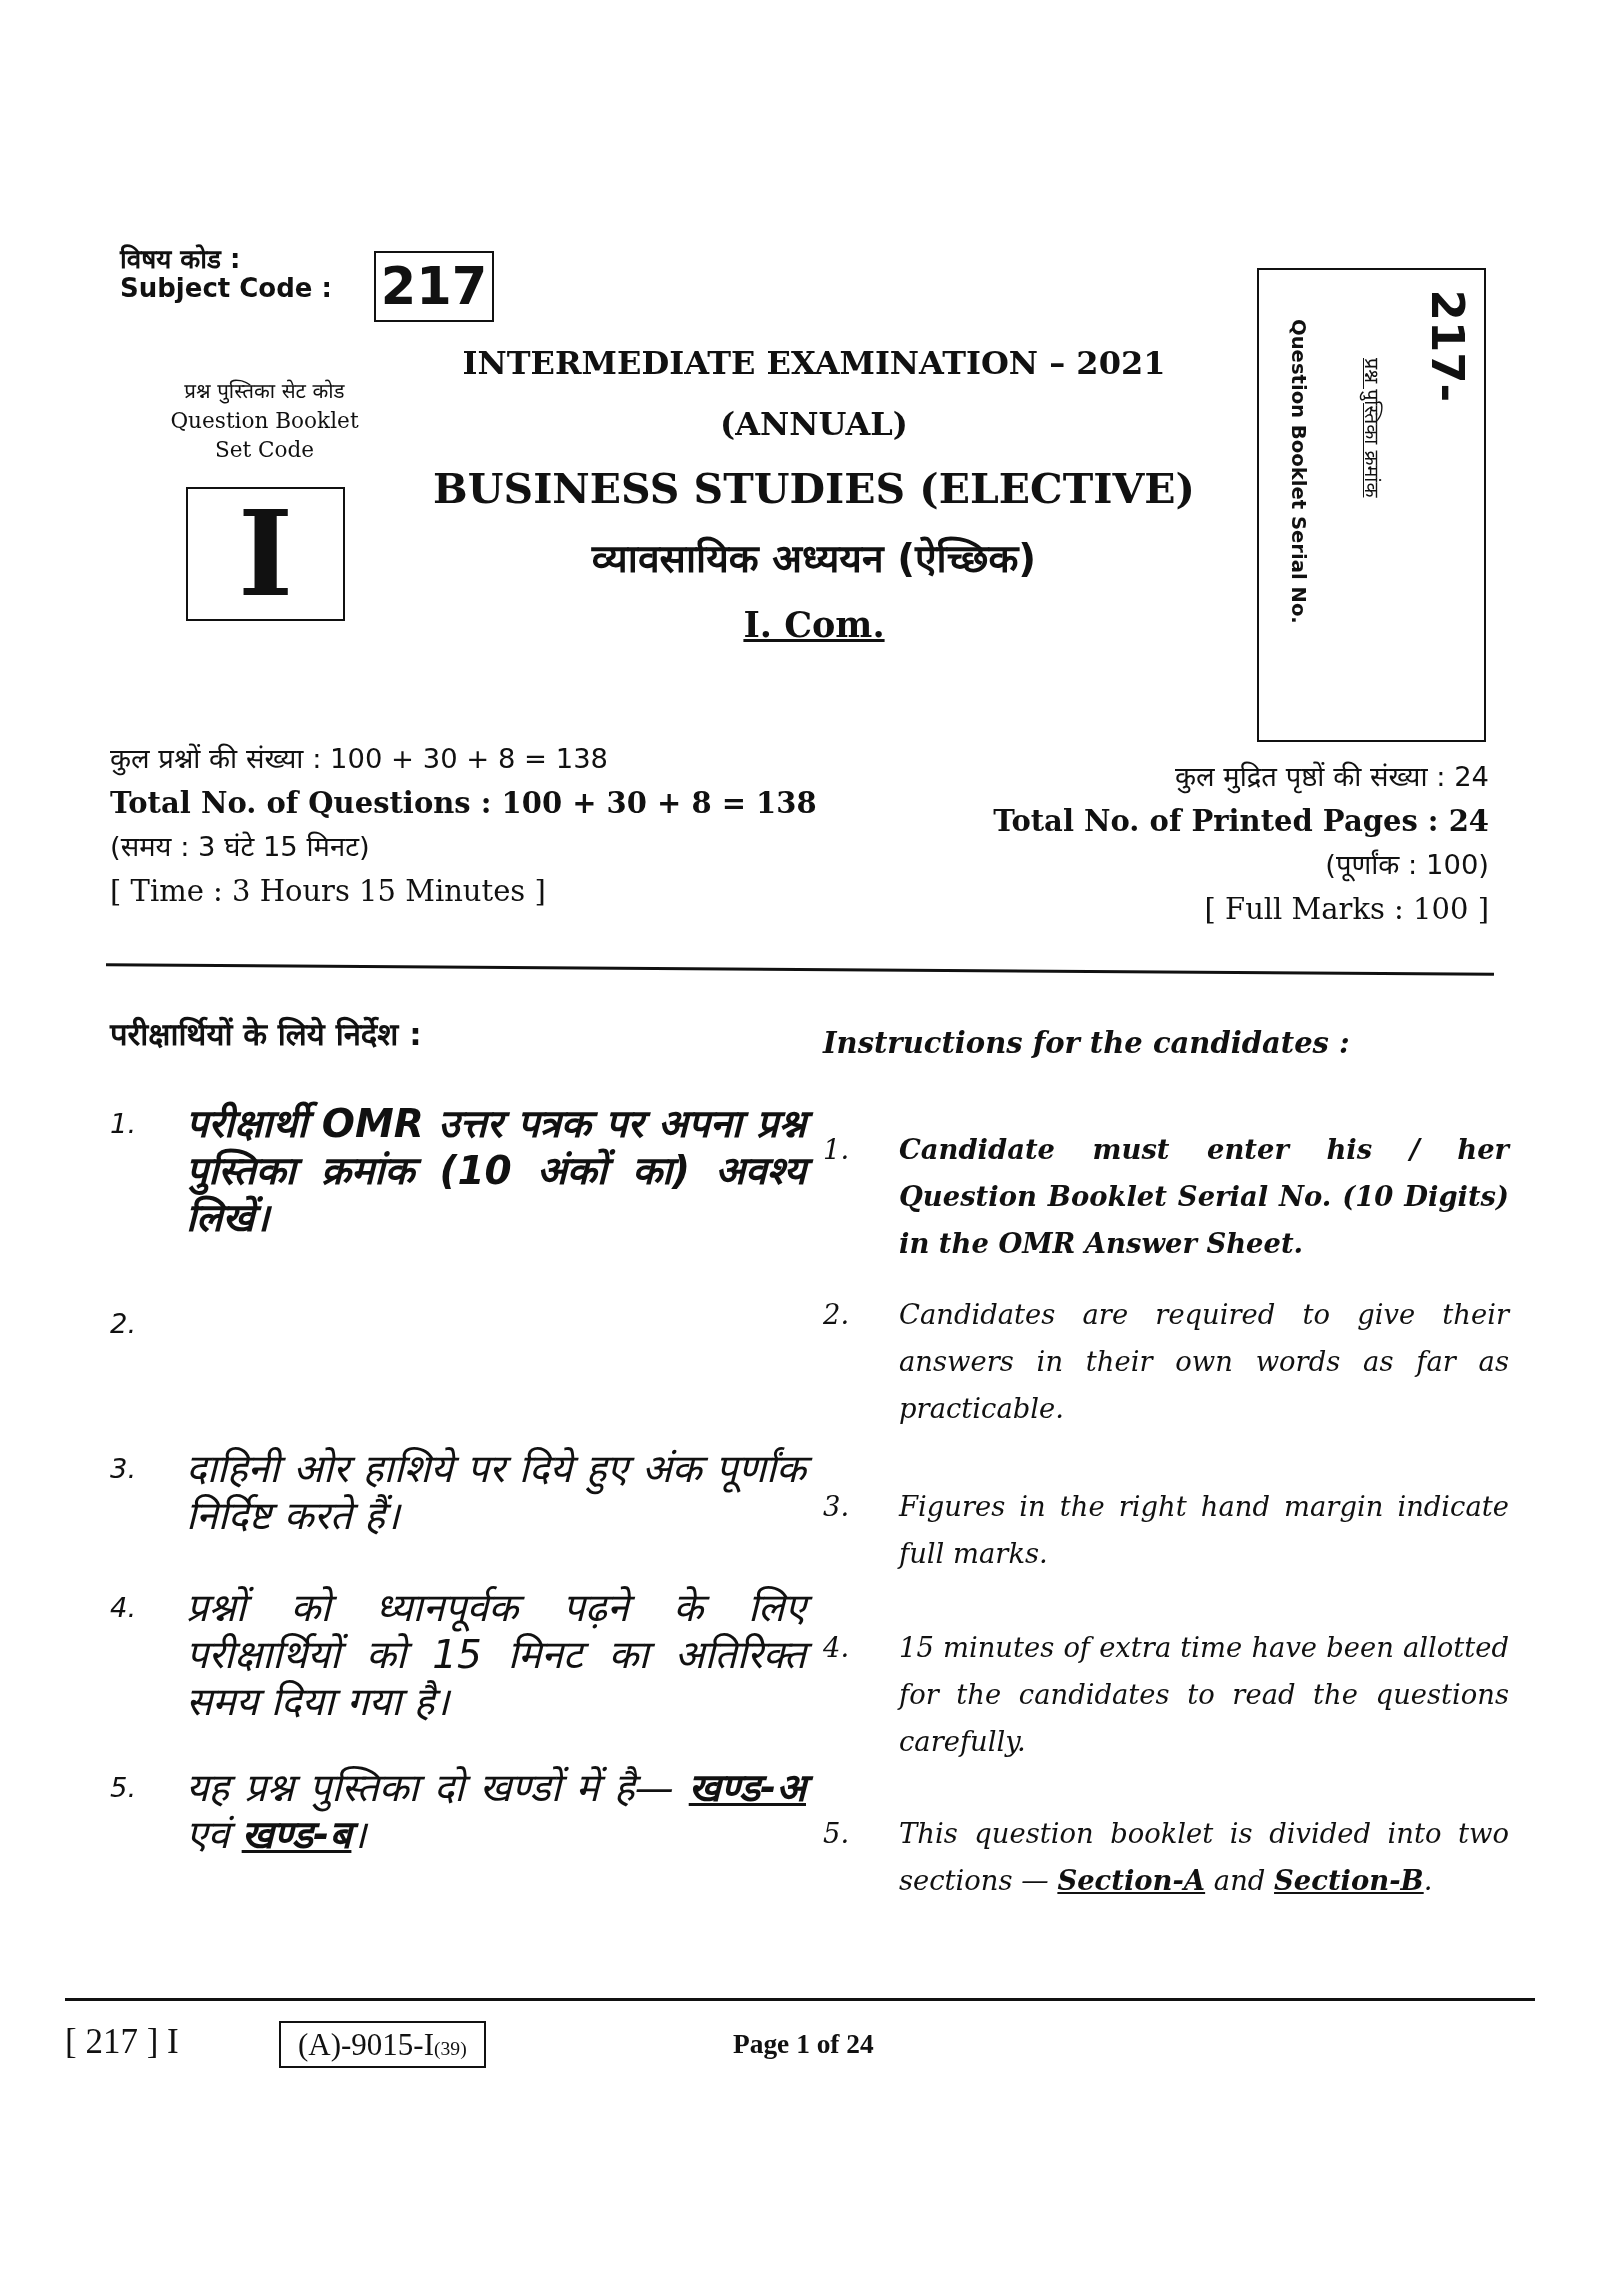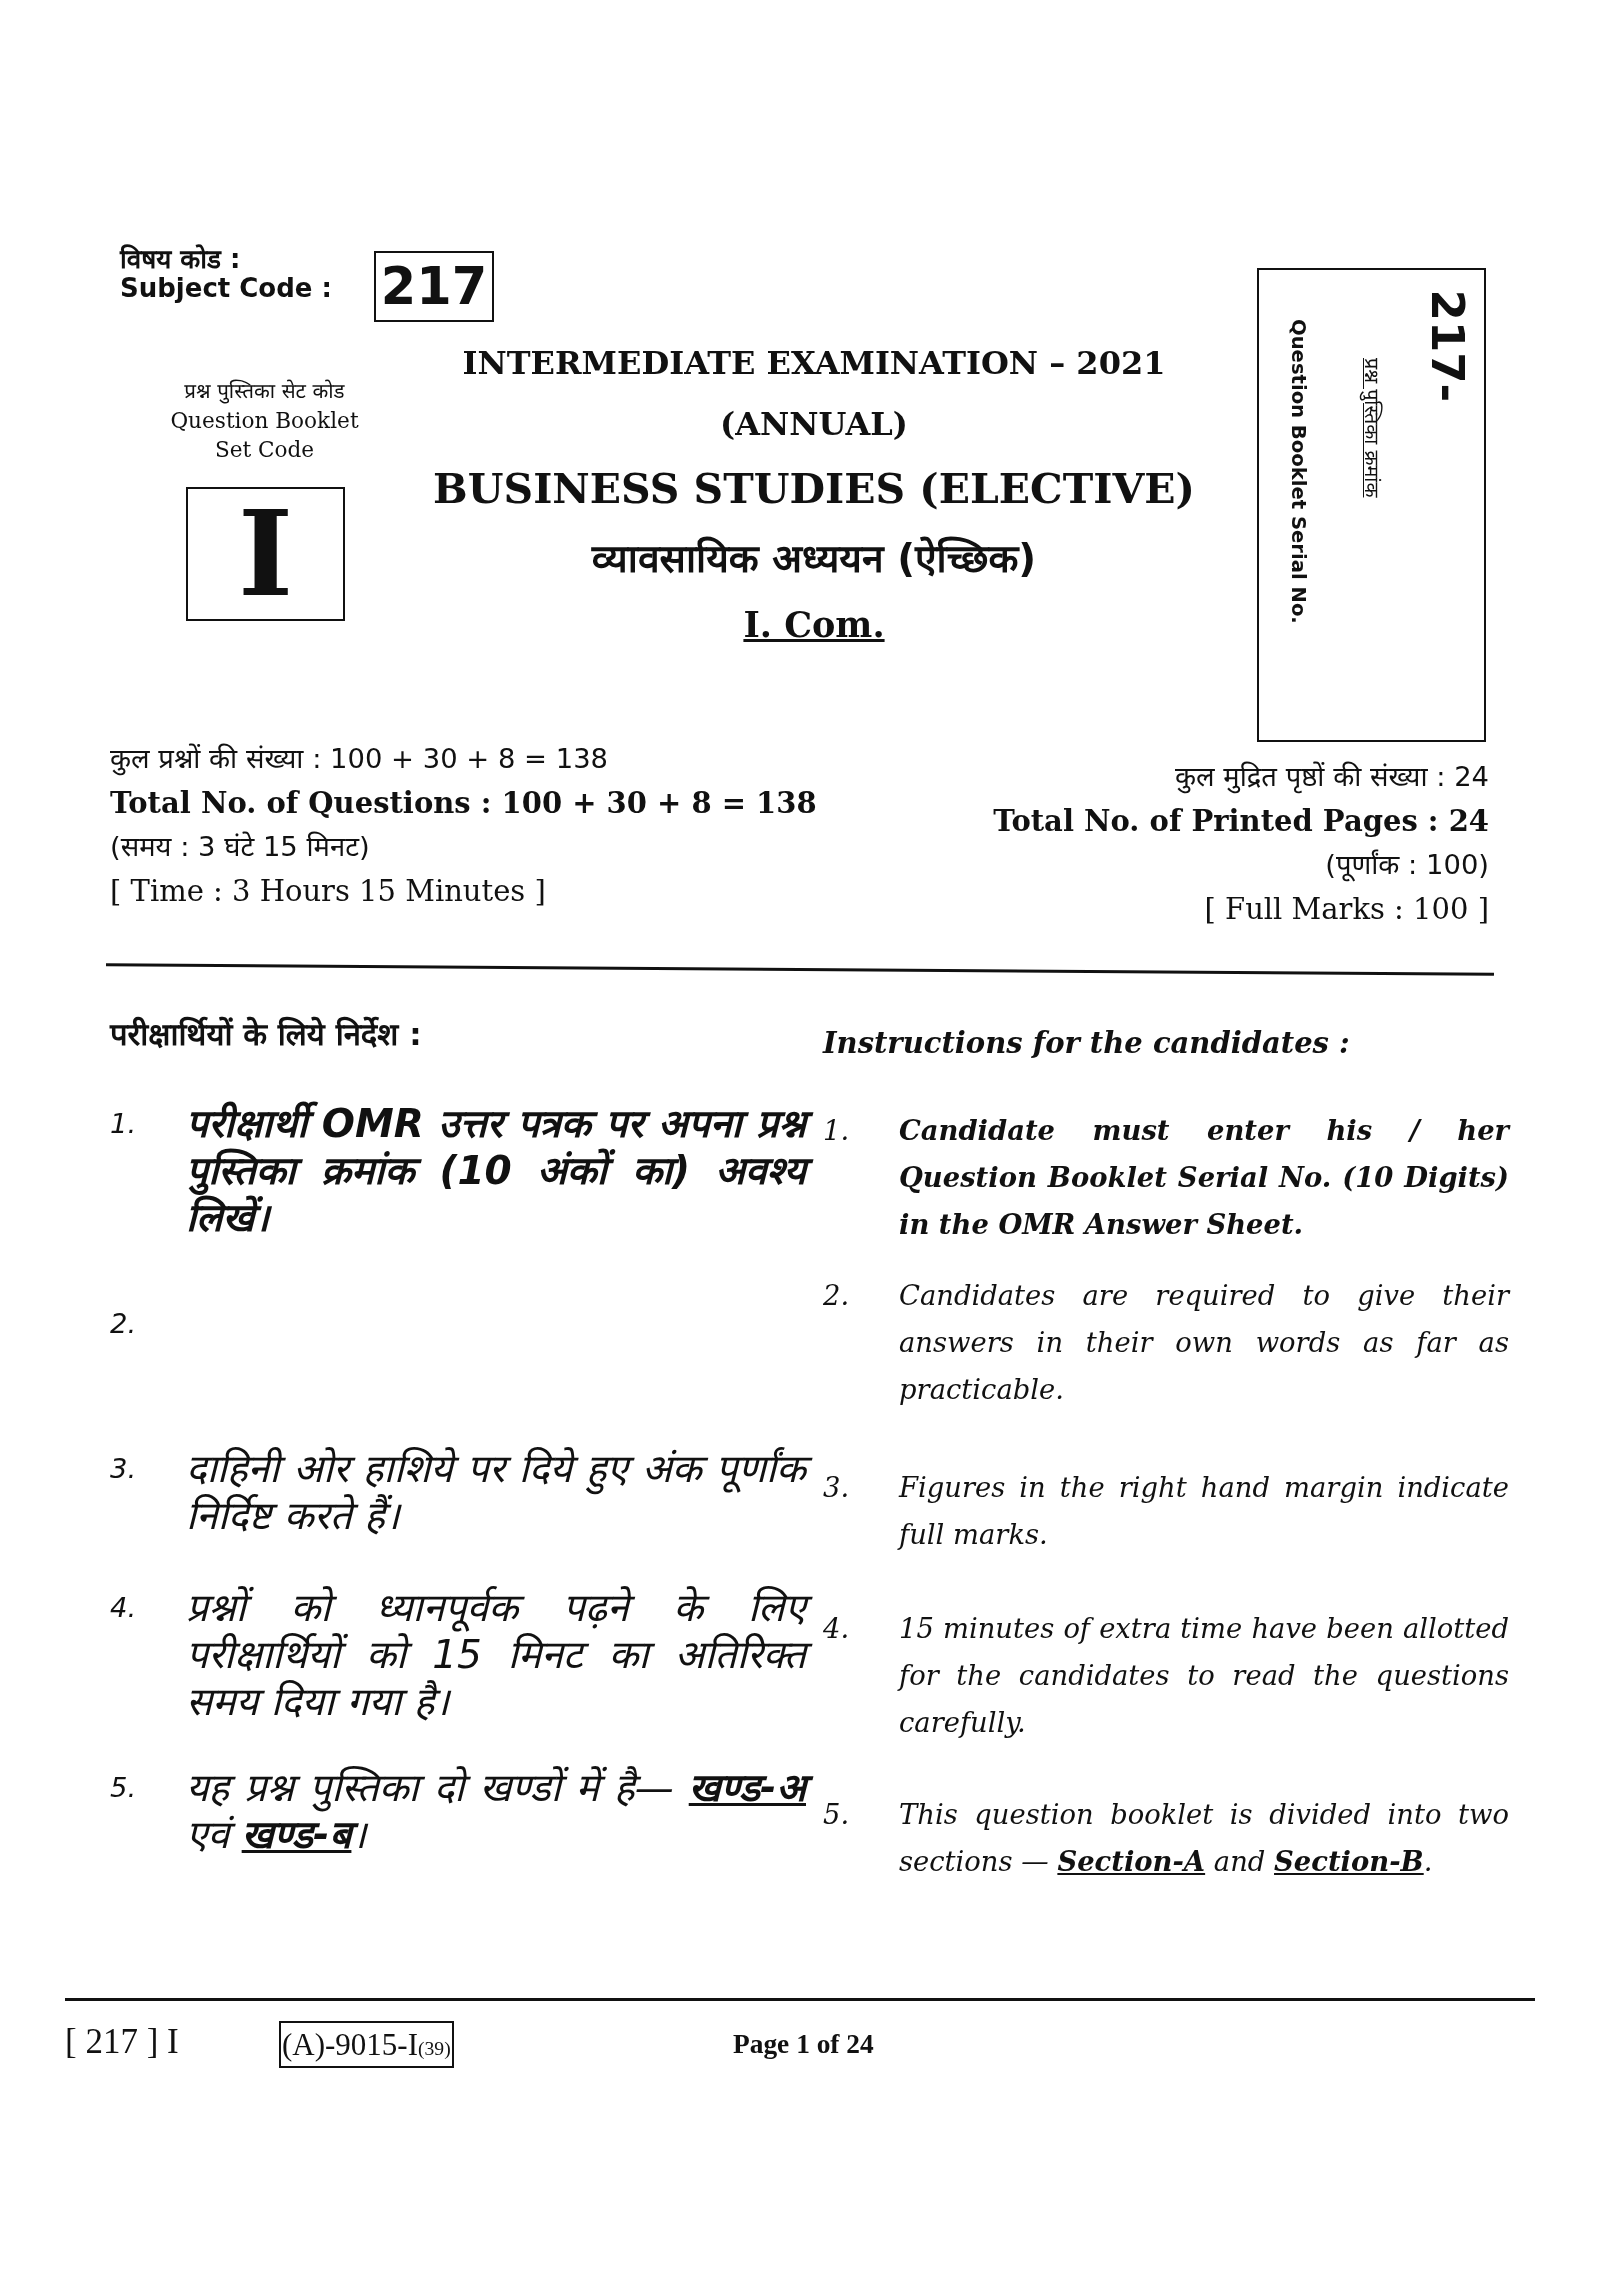--- a/index.html
+++ b/index.html
@@ -34,35 +34,35 @@
     .meta-right { right: 132px; top: 755px; font-size: 29px; line-height: 44px; text-align: right; }
     .meta-left .hi, .meta-right .hi { font-family: "DejaVu Sans", sans-serif; font-size: 27.4px; }
     .bold { font-weight: bold; }
 
     .rule-top { left: 106px; top: 968px; width: 1388px; height: 2.9px; background: #111; transform: rotate(0.4deg); }
 
     
     .col-hi { left: 110px; top: 1010px; width: 696px; }
     .col-en { left: 823px; top: 1019px; width: 686px; }
     .col-head-hi { font-family: "DejaVu Sans", sans-serif; font-weight: bold; font-size: 31px; line-height: 49px; margin-bottom: 41px; }
-    .col-head-en { font-family: "DejaVu Serif", serif; font-weight: bold; font-style: italic; font-size: 29px; line-height: 49px; margin-bottom: 39px; }
+    .col-head-en { font-family: "DejaVu Serif", serif; font-weight: bold; font-style: italic; font-size: 29px; line-height: 49px; margin-bottom: 58px; }
     .item { display: flex; }
     .num { width: 76px; flex: none; font-style: italic; font-size: 27.4px; line-height: 47px; }
     .txt { flex: 1; text-align: justify; font-style: italic; font-size: 27.4px; line-height: 47px; }
     .col-hi .txt { font-family: "DejaVu Sans", sans-serif; font-size: 39px; line-height: 47px; }
     .col-hi .num { font-family: "DejaVu Sans", sans-serif; }
     .col-en .txt, .col-en .num { font-family: "DejaVu Serif", serif; font-size: 27.4px; }
     .b { font-weight: bold; }
     .u { text-decoration: underline; font-weight: bold; }
 
     .rule-bottom { left: 65px; top: 1998px; width: 1470px; height: 2.9px; background: #111; }
 
     
     .foot-code { left: 65px; top: 2017px; font-family: "Liberation Serif", serif; font-size: 35px; line-height: 49px; }
-    .foot-box { left: 279px; top: 2021px; padding: 0 1px; height: 43px; border: 2px solid #111; font-family: "Liberation Serif", serif; font-size: 31px; line-height: 43px; }
+    .foot-box { left: 279px; top: 2021px; padding: 0 17px; height: 43px; border: 2px solid #111; font-family: "Liberation Serif", serif; font-size: 31px; line-height: 43px; }
     .foot-box small { font-size: 19.6px; }
     .foot-page { left: 733px; top: 2025px; font-family: "Liberation Serif", serif; font-weight: bold; font-size: 27.4px; line-height: 39px; }
   </style>
 </head>
 <body>
 
 <div class="abs subj-label">
   <div>विषय कोड :</div>
   <div>Subject Code :</div>
 </div>

